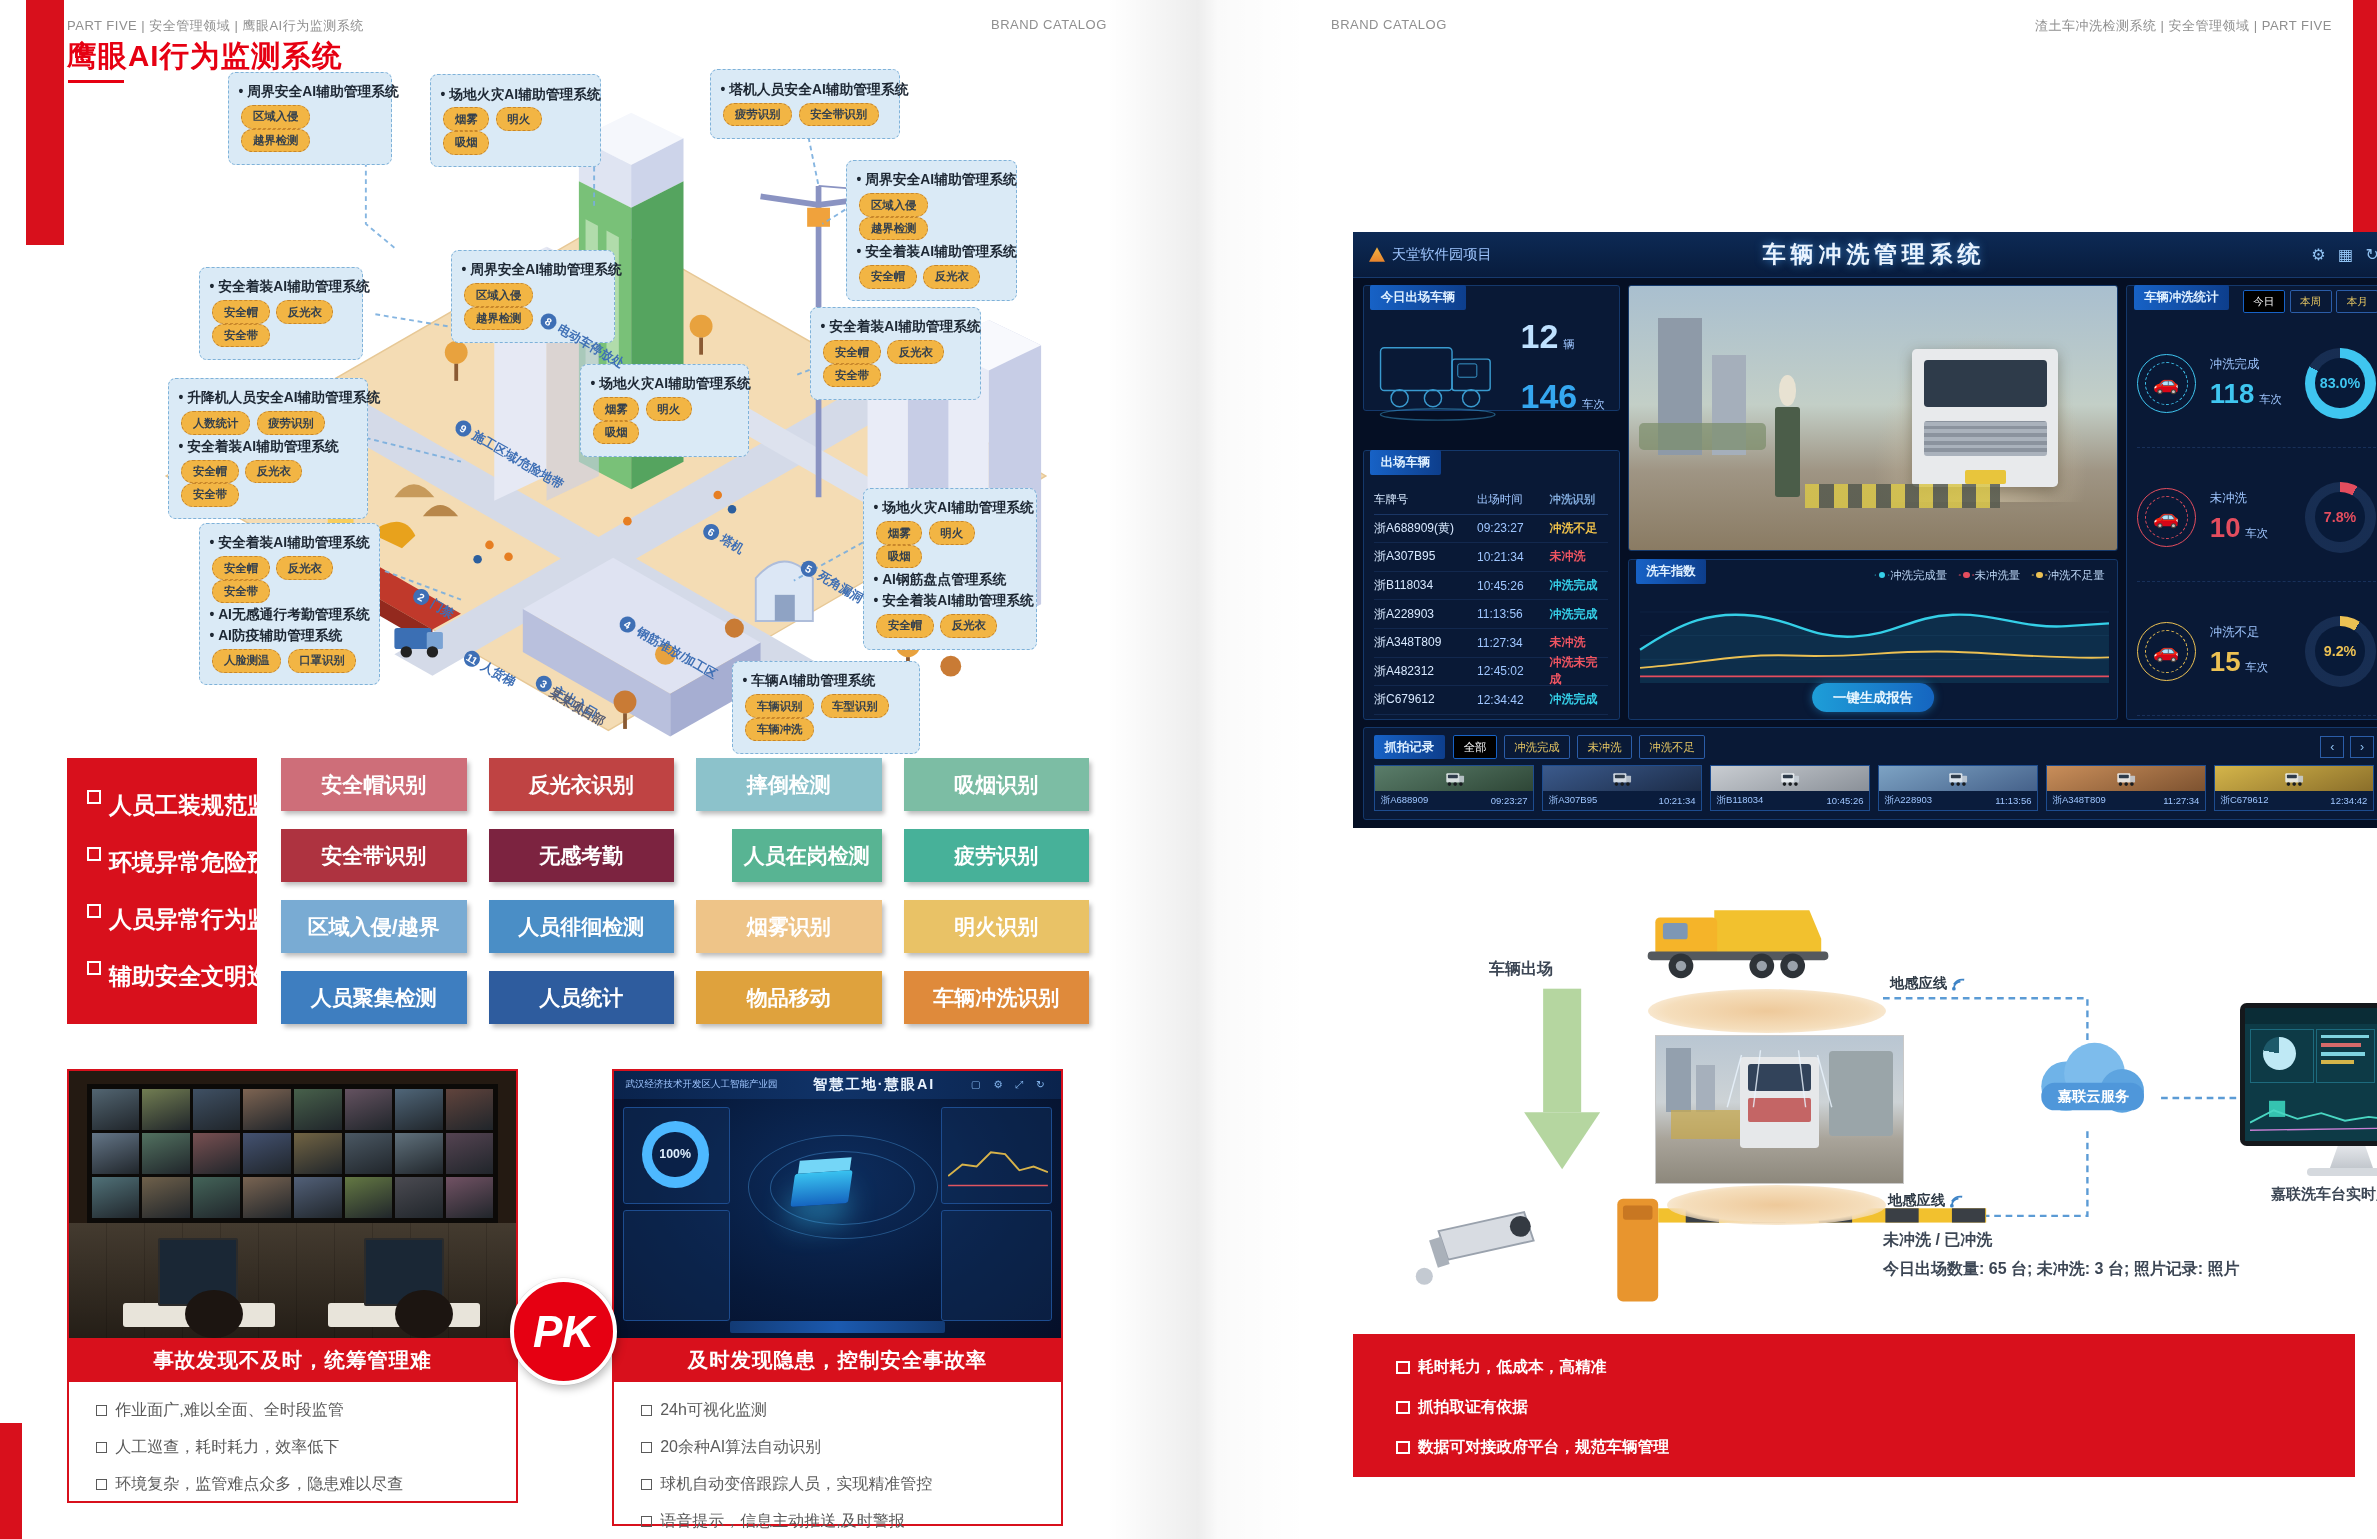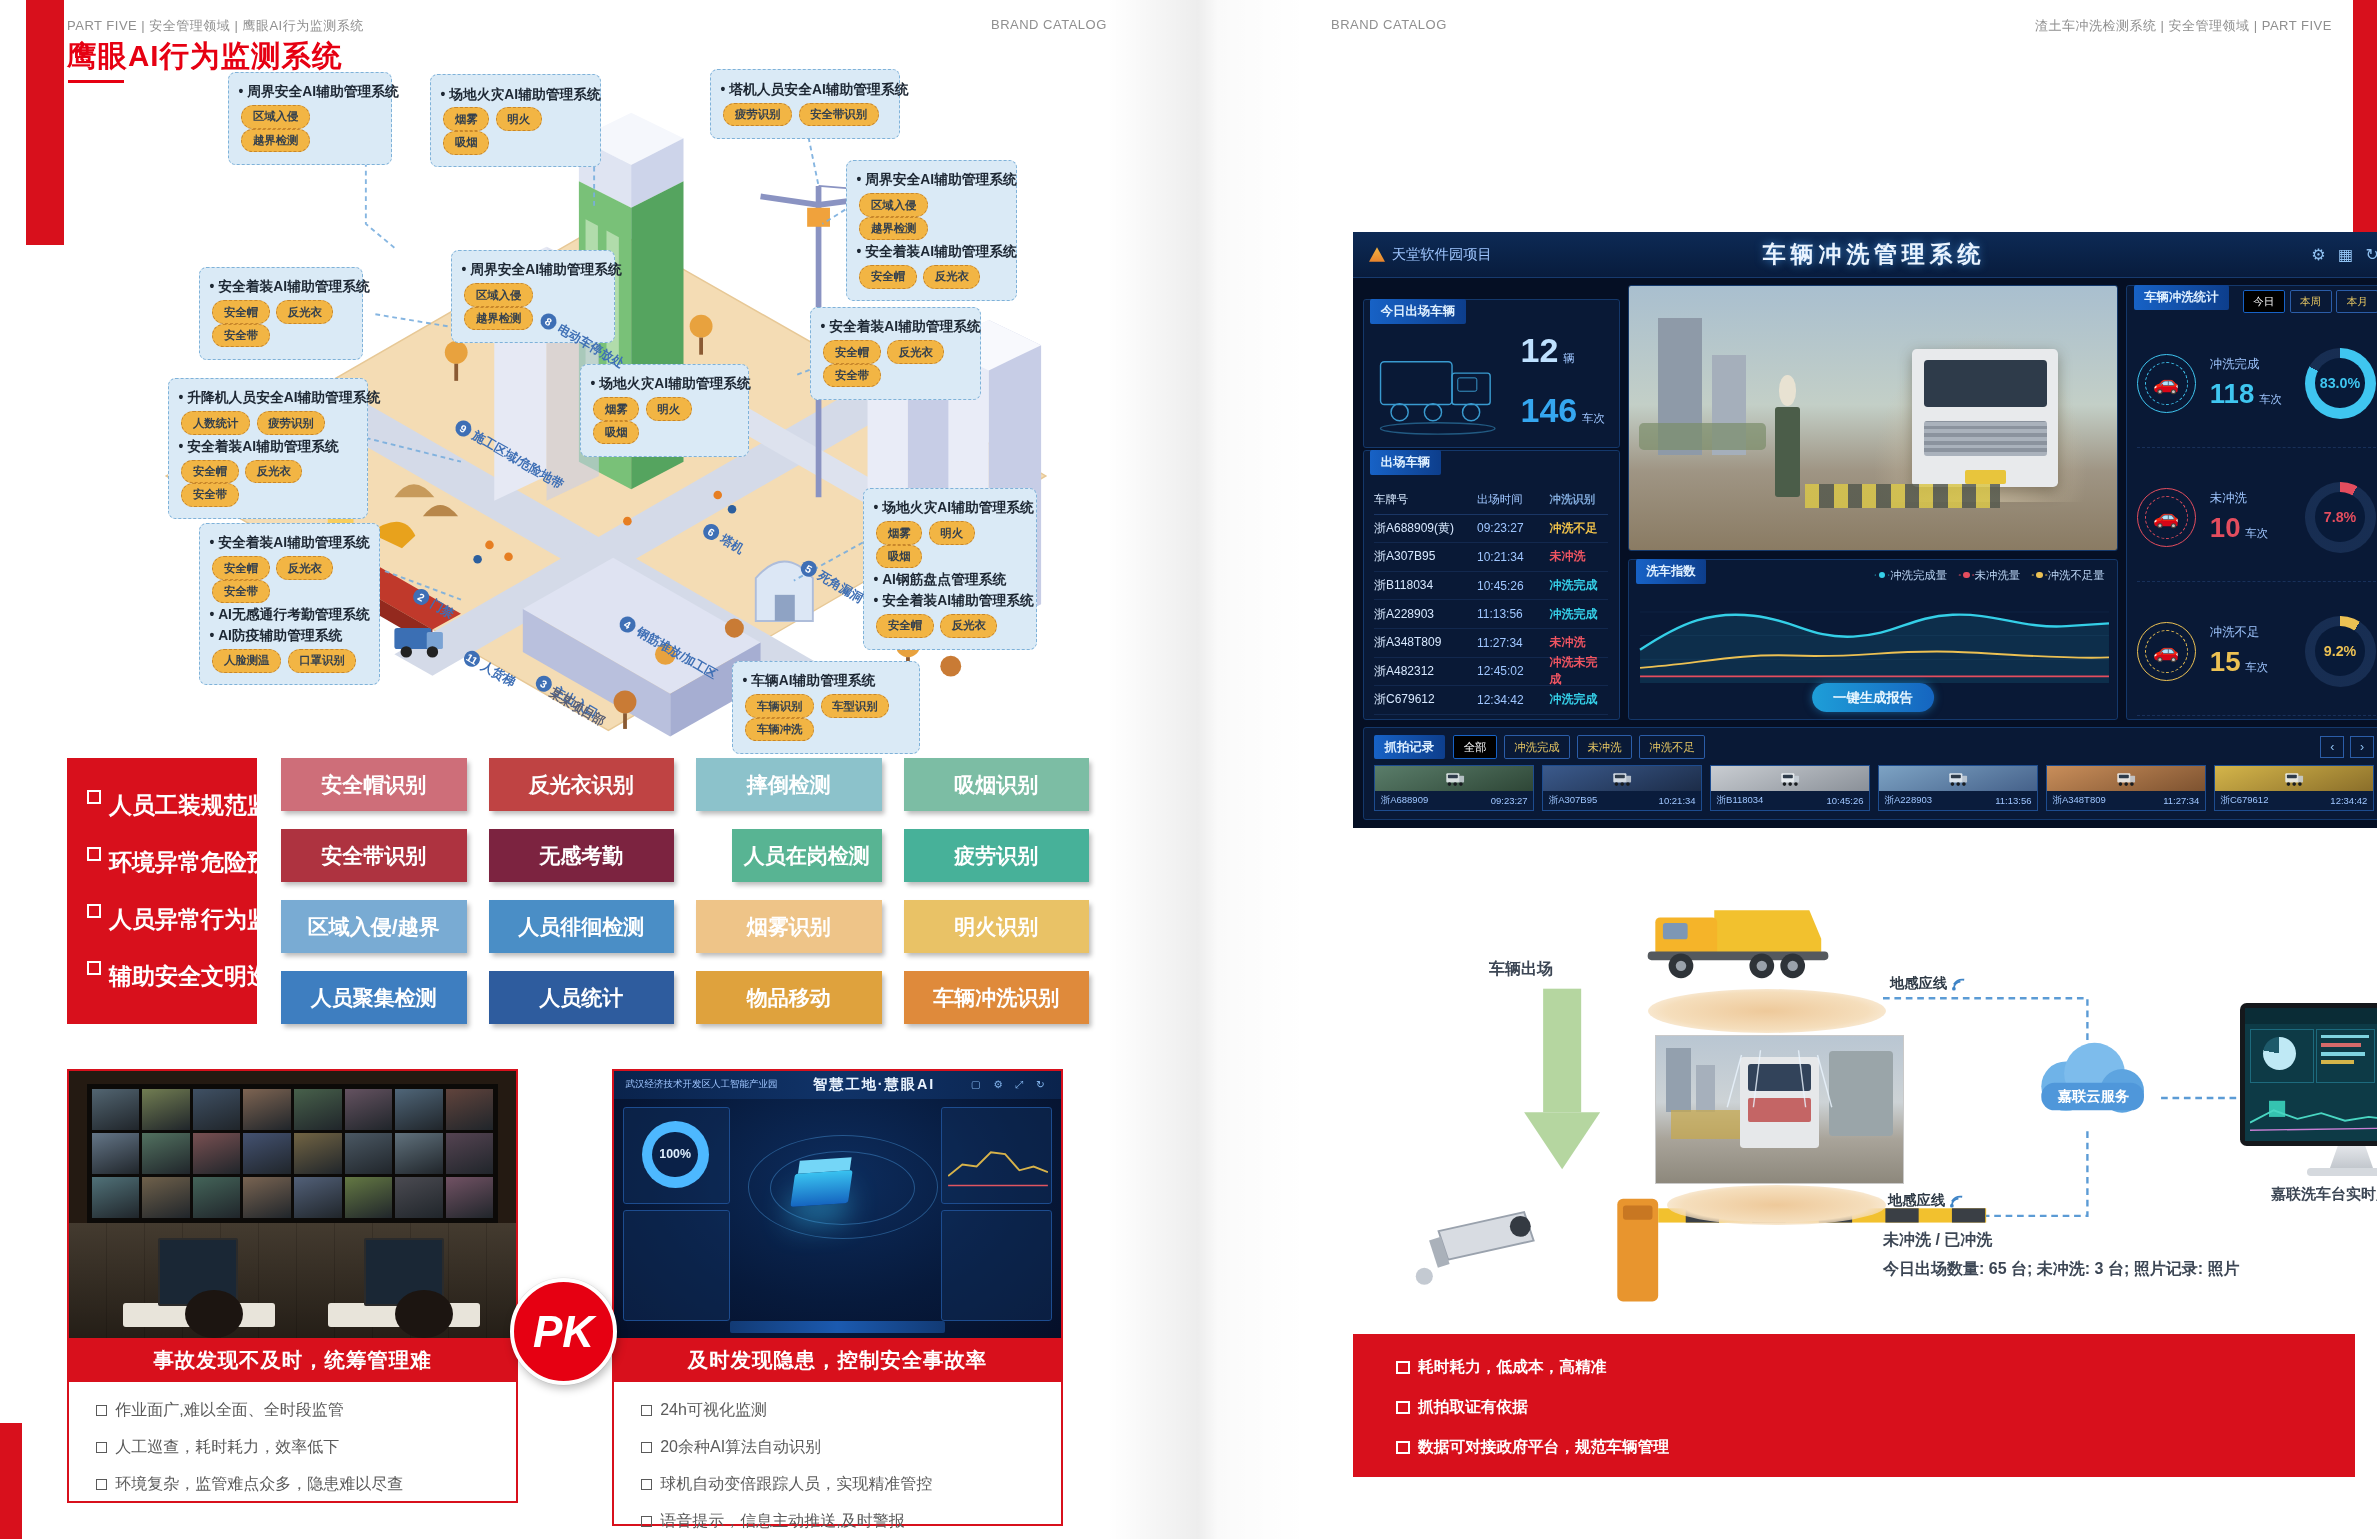--- a/index.html
+++ b/index.html
@@ -491,21 +491,21 @@
     <div class="dh-proj">
         <span style="display:inline-block;width:16px;height:14.3px;background:linear-gradient(180deg,#f2b544,#e8832c);clip-path:polygon(50% 0,100% 100%,0 100%);"></span>
       <span>天堂软件园项目</span>
       </div>
     <div class="dh-title">车辆冲洗管理系统</div>
     <div class="dh-icons">
       <span>⚙</span><span>▦</span><span>↻</span>
     </div>
   </div>
 
-  <div class="dpanel" style="left:9.5px;top:67px;width:257px;height:149px;">
+  <div class="dpanel" style="left:9.5px;top:53px;width:257px;height:126px;">
     <span class="chip" style="position:absolute;left:6.7px;top:-1px;">今日出场车辆</span>
     <svg class="truckwire" style="left:7.6px;top:33px;width:143px;height:105px;" viewBox="0 0 300 220">
       <g fill="none" stroke="#3fa9e0" stroke-width="3" opacity=".9">
         <rect x="20" y="60" width="150" height="90" rx="8"></rect>
         <rect x="170" y="84" width="80" height="66" rx="6"></rect>
         <rect x="182" y="94" width="40" height="28" rx="4" stroke-width="2"></rect>
         <circle cx="60" cy="166" r="18"></circle>
           <circle cx="130" cy="166" r="18"></circle>
           <circle cx="210" cy="166" r="18"></circle>
         <ellipse cx="140" cy="200" rx="120" ry="12" opacity=".5"></ellipse>

